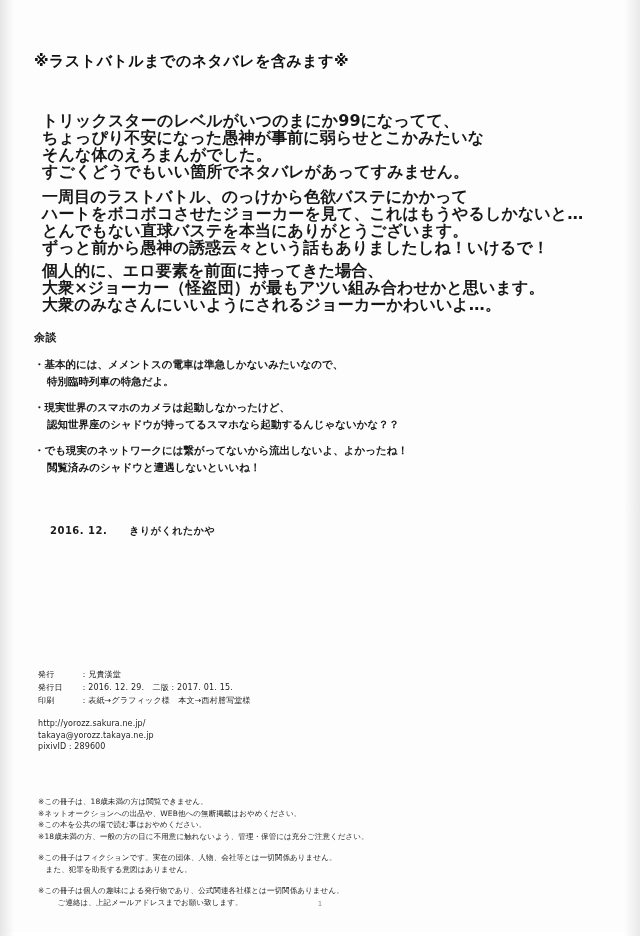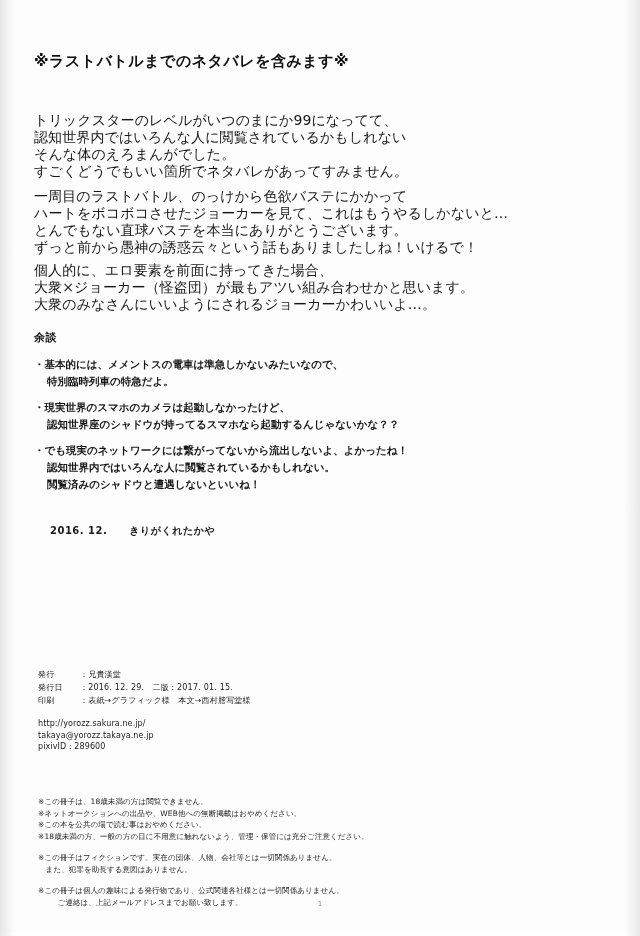--- a/index.html
+++ b/index.html
@@ -49,25 +49,25 @@
     left: 0;
     top: 52px;
     font-size: 15px;
     font-weight: bold;
     letter-spacing: 0.5px;
     color: #111;
     white-space: nowrap;
   }
   .para {
     position: absolute;
-    left: 0;
-    font-size: 14px;
+    left: 8px;
+    font-size: 16px;
     line-height: 17px;
     color: #181818;
-    font-weight: normal;
+    font-weight: bold;
     letter-spacing: 0.1px;
   }
   .para div {
     white-space: nowrap;
   }
   .p1 { top: 112px; }
   .p2 { top: 188px; }
   .p3 { top: 262px; }
   .yodan {
     position: absolute;
@@ -158,21 +158,21 @@
 </head>
 <body>
 
 <div class="page">
   <div class="content">
 
     <div class="headline">※ラストバトルまでのネタバレを含みます※</div>
 
     <div class="para p1">
       <div>トリックスターのレベルがいつのまにか99になってて、</div>
-      <div>認知世界内ではいろんな人に閲覧されているかもしれない</div>
+      <div>ちょっぴり不安になった愚神が事前に弱らせとこかみたいな</div>
       <div>そんな体のえろまんがでした。</div>
       <div>すごくどうでもいい箇所でネタバレがあってすみません。</div>
     </div>
 
     <div class="para p2">
       <div>一周目のラストバトル、のっけから色欲バステにかかって</div>
       <div>ハートをボコボコさせたジョーカーを見て、これはもうやるしかないと…</div>
       <div>とんでもない直球バステを本当にありがとうございます。</div>
       <div>ずっと前から愚神の誘惑云々という話もありましたしね！いけるで！</div>
     </div>
@@ -189,21 +189,20 @@
       <div class="bullet">
         <div class="line">・基本的には、メメントスの電車は準急しかないみたいなので、</div>
         <div class="line indent">特別臨時列車の特急だよ。</div>
       </div>
       <div class="bullet">
         <div class="line">・現実世界のスマホのカメラは起動しなかったけど、</div>
         <div class="line indent">認知世界座のシャドウが持ってるスマホなら起動するんじゃないかな？？</div>
       </div>
       <div class="bullet">
         <div class="line">・でも現実のネットワークには繋がってないから流出しないよ、よかったね！</div>
-        <div class="line indent">認知世界内ではいろんな人に閲覧されているかもしれない。</div>
         <div class="line indent">閲覧済みのシャドウと遭遇しないといいね！</div>
       </div>
     </div>
 
     <div class="signature">
       <span>2016. 12.</span><span class="gap"></span><span>きりがくれたかや</span>
     </div>
 
   </div>
 

